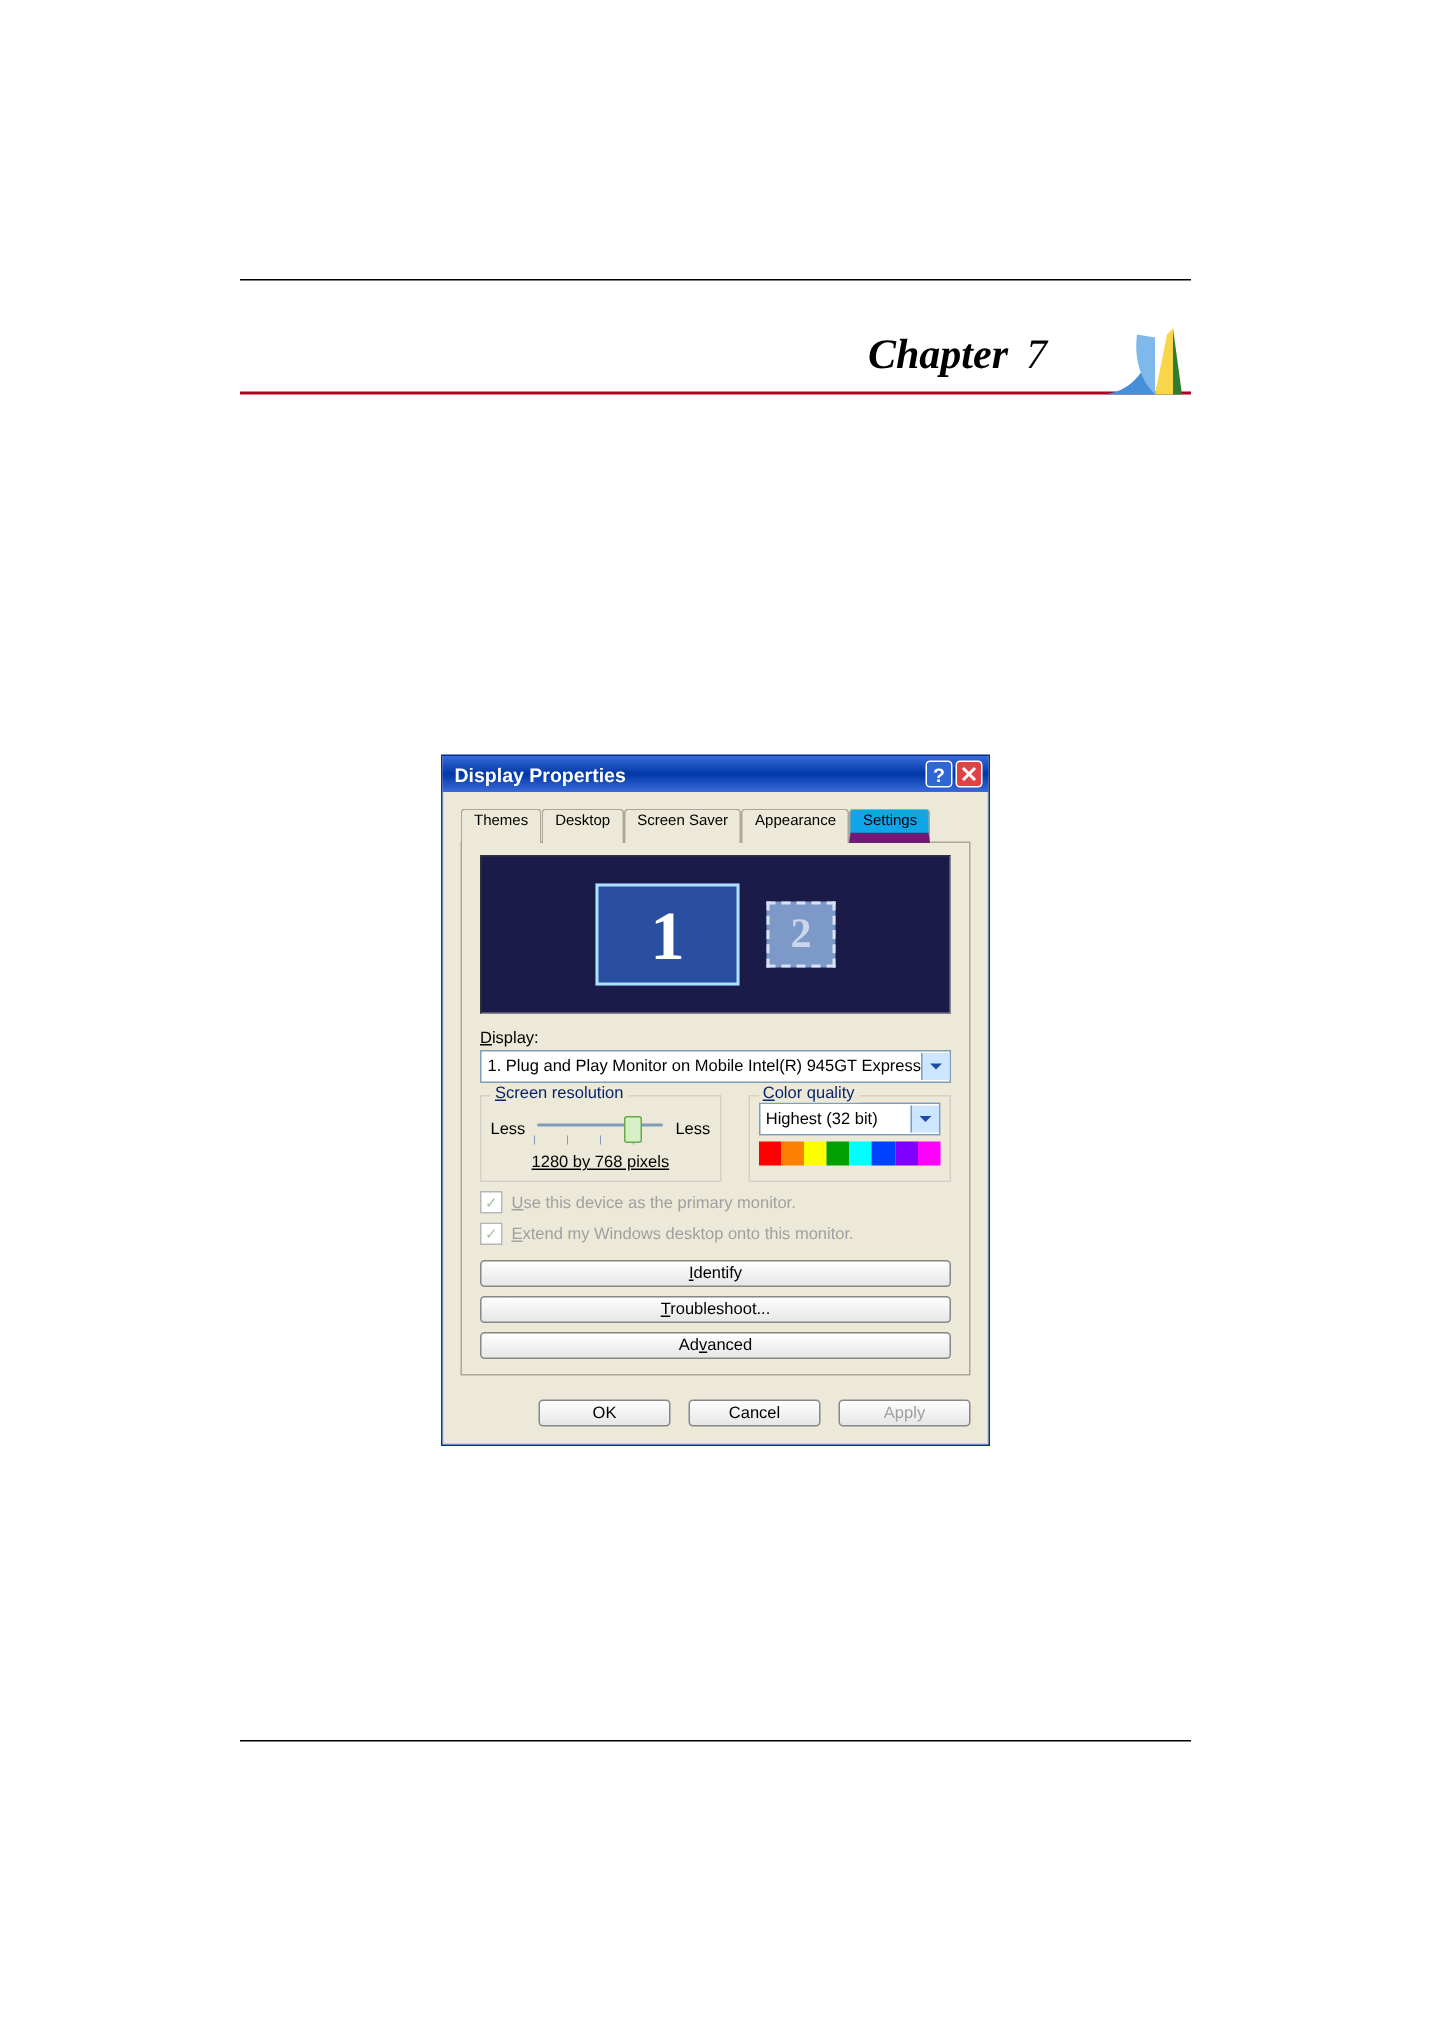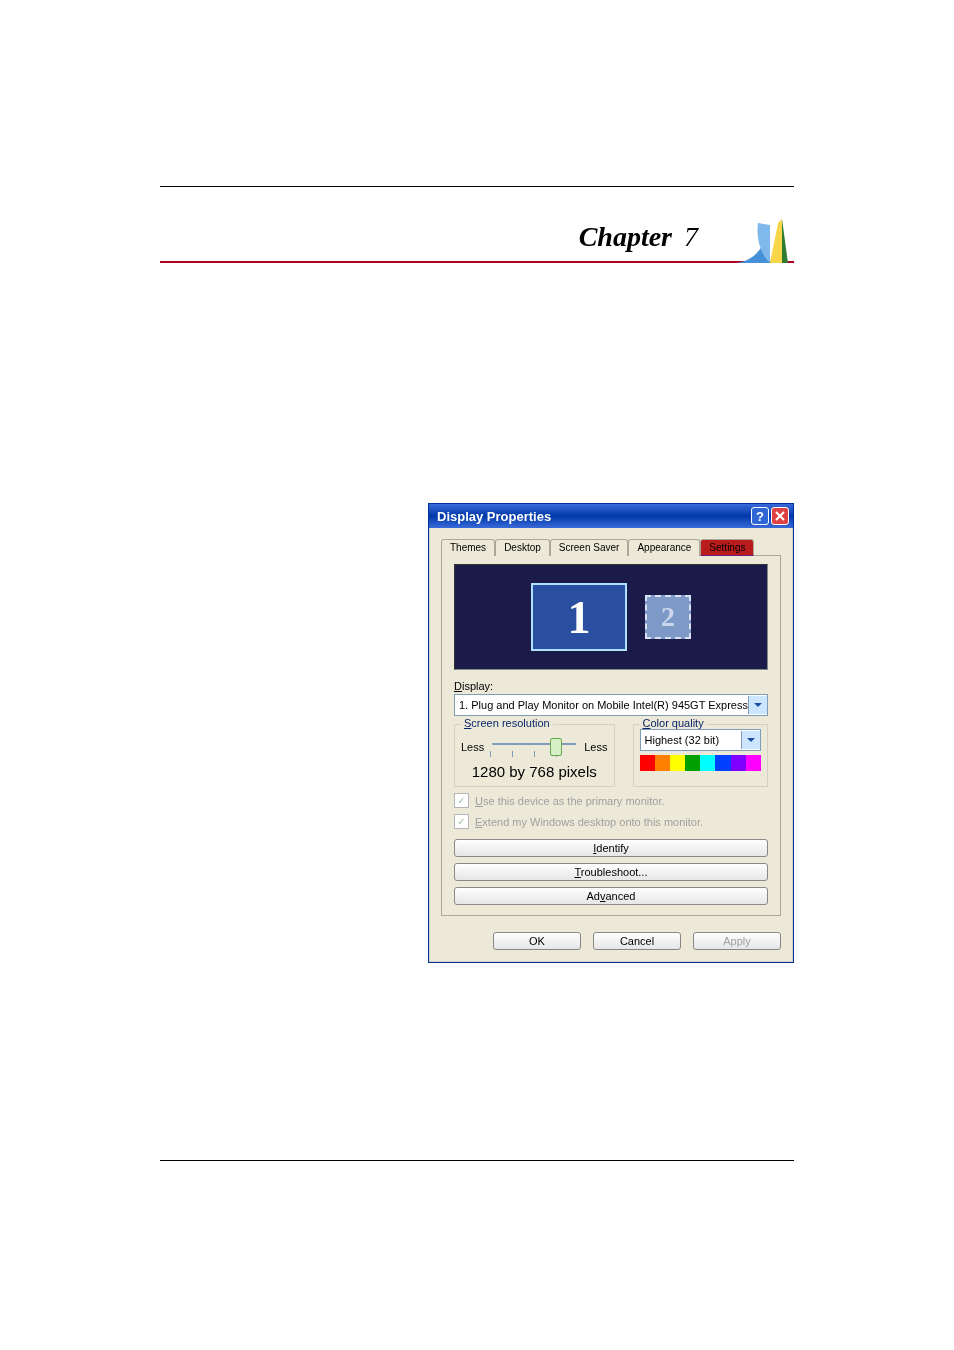--- a/index.html
+++ b/index.html
@@ -45,21 +45,21 @@
     bottom: -8px;
     width: 60px;
     height: 56px;
   }
   .logo svg { width: 100%; height: 100%; display: block; }
 
   
   .dialog-wrap {
     margin-top: 240px;
     display: flex;
-    justify-content: flex-end;
+    justify-content: center;
   }
   .dialog {
     width: 364px;
     border: 1px solid #003399;
     font-family: Tahoma, Arial, sans-serif;
     font-size: 11px;
     color: #000;
     background: #ece9d8;
     box-shadow: 0 0 0 1px #d4d0c8 inset;
   }
@@ -97,22 +97,22 @@
     border-bottom: none;
     background: #ece9d8;
     border-top-left-radius: 3px;
     border-top-right-radius: 3px;
     font-size: 10px;
     position: relative;
     top: 1px;
     cursor: pointer;
   }
   .tab.active {
-    background: #b91c1c;
-    border-bottom: 1px solid #701a75;
+    background: #0ea5e9;
+    border-bottom: 7px solid #701a75;
     z-index: 2;
   }
   .tabpanel {
     margin: 0 12px 8px 12px;
     background: #ece9d8;
     border: 1px solid #aca899;
     padding: 8px 12px 10px 12px;
   }
   .hint { margin: 0 0 6px 0; }
 
@@ -212,21 +212,21 @@
   }
   .slider-thumb {
     position: absolute;
     top: 3px;
     left: 60px;
     width: 10px; height: 16px;
     background: #d4f0c4;
     border: 1px solid #6aa84f;
     border-radius: 2px;
   }
-  .slider-value { margin-top: 4px; text-align: center; font-size: 15px; }
+  .slider-value { margin-top: 4px; text-align: center; font-size: 11px; text-decoration: underline; }
 
   .color-combo { height: 20px; }
   .color-bar {
     height: 16px;
     margin-top: 4px;
     display: flex;
   }
   .color-bar span { flex: 1; }
 
   .check-row {

